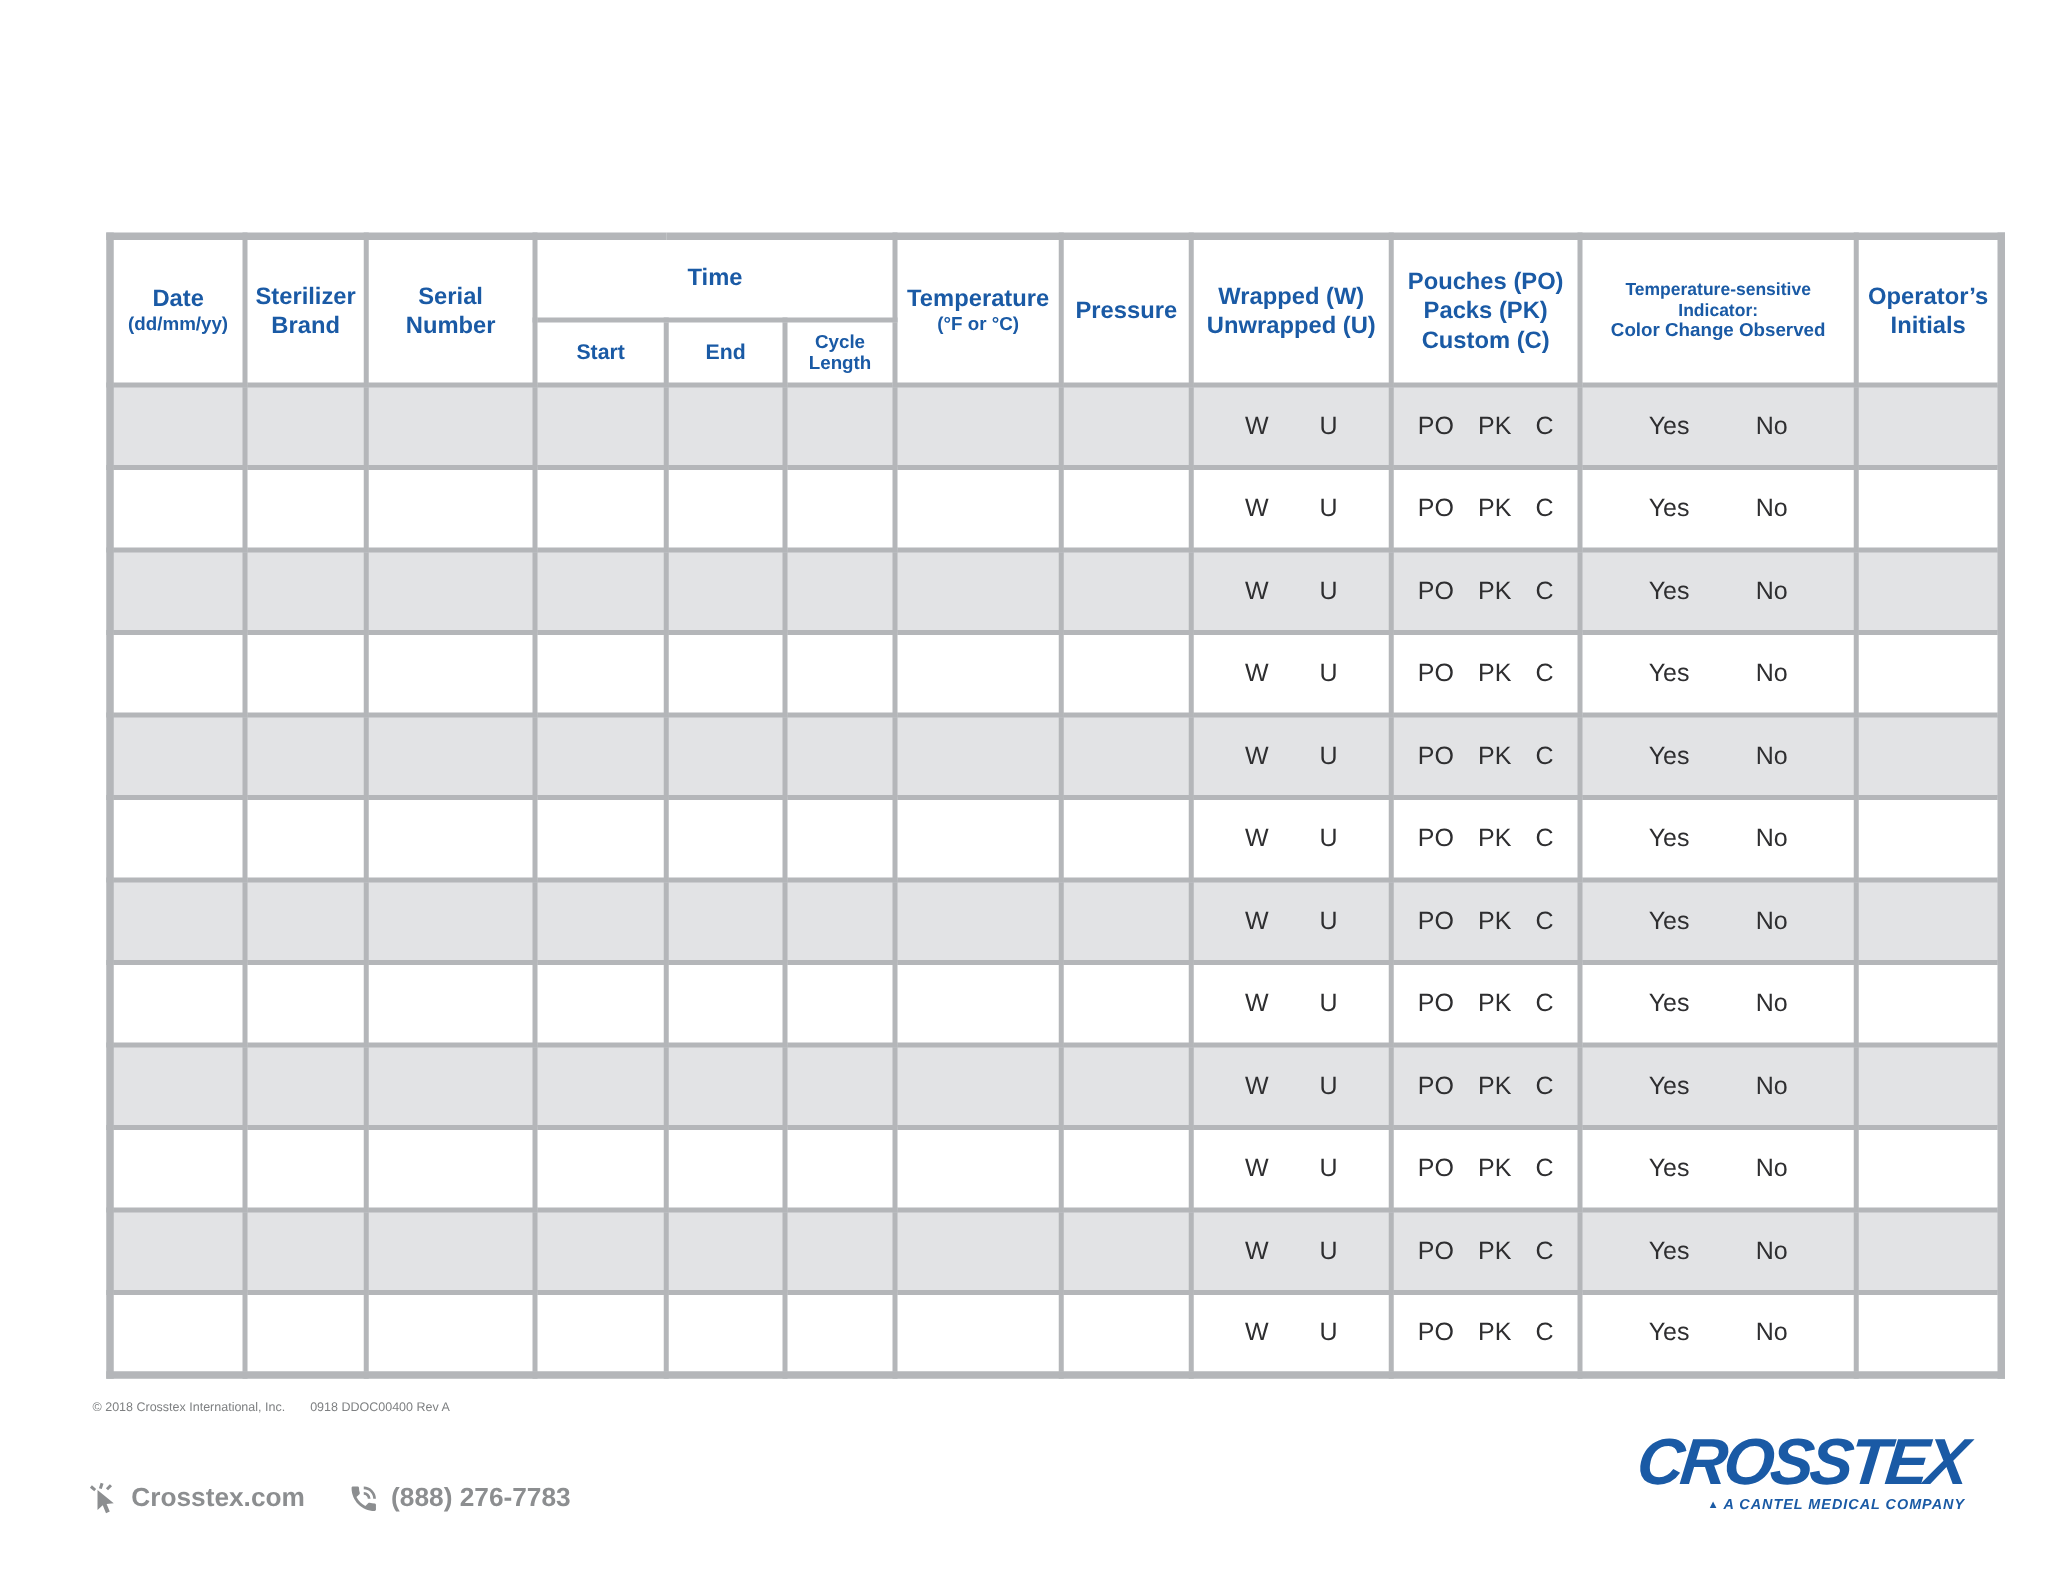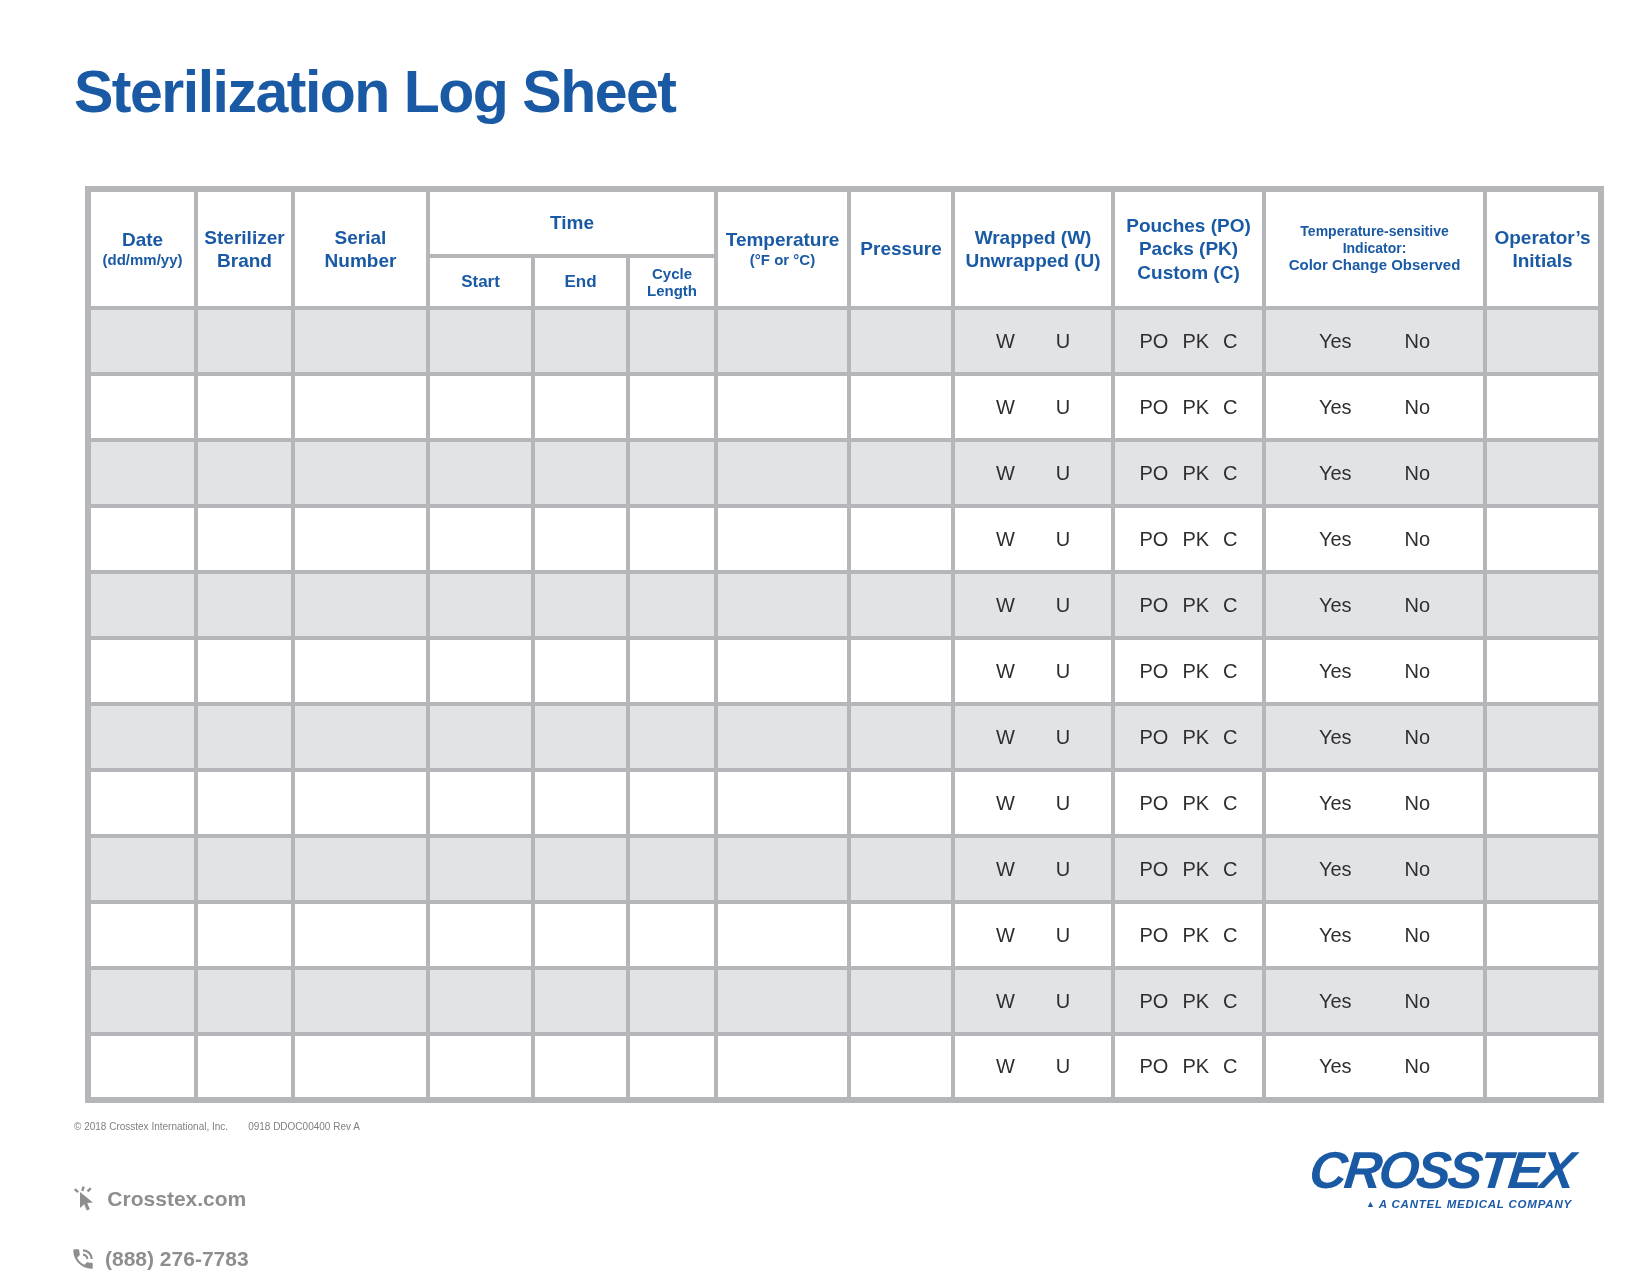--- a/index.html
+++ b/index.html
@@ -30,30 +30,30 @@
   .hind   { font-size:14px; line-height:1.2;  white-space:nowrap; }
   .htsub  { font-size:17px; line-height:1.2; }
   .hcycle { font-size:15px; line-height:1.15; }
   .log tbody tr { height:66px; }
   .log tbody td { background:#ffffff; vertical-align:middle; }
   .log tbody tr:nth-child(odd) td { background:#E2E3E5; }
   .optwrap {
     display:flex; justify-content:space-evenly; align-items:center;
     color:#2E2E30; font-size:20px; width:100%;
   }
-  .optwrap.tight { justify-content:center; gap:14px; }
+  .optwrap.tight { }
   .copyright {
     position:absolute; left:74px; top:1121px;
     font-size:10px; color:#7E8082;
   }
   .copyright .docnum { margin-left:20px; }
   .contact {
     position:absolute; left:70px; top:1185px;
     display:flex; align-items:center; gap:34px;
-    color:#8C8E90; font-weight:bold; font-size:21px;flex-direction:column;
+    color:#8C8E90; font-weight:bold; font-size:21px;
   }
   .contact .group { display:flex; align-items:center; gap:9px; }
   .contact svg { display:block; }
   .logo {
     position:absolute; right:78px; top:1144px; text-align:right; color:#1A5AA5;
   }
   .logo-word {
     display:inline-block; font-size:52px; font-weight:bold; font-style:italic;
     letter-spacing:-3px; line-height:1; transform:skewX(-6deg);
   }
@@ -61,21 +61,20 @@
     margin-top:2px; font-size:11.5px; font-weight:bold; font-style:italic;
     letter-spacing:0.8px; white-space:nowrap;
   }
   .logo-tag .mark { font-size:9px; margin-right:3px; vertical-align:1px; }
 </style>
 </head>
 <body>
 
 <div class="page">
 
-  <h1 class="title">Sterilization Log Sheet</h1>
 
   <table class="log">
     <colgroup>
       <col style="width:108px">
         <col style="width:97px">
         <col style="width:135px">
       <col style="width:105px">
         <col style="width:95px">
         <col style="width:88px">
       <col style="width:133px">

